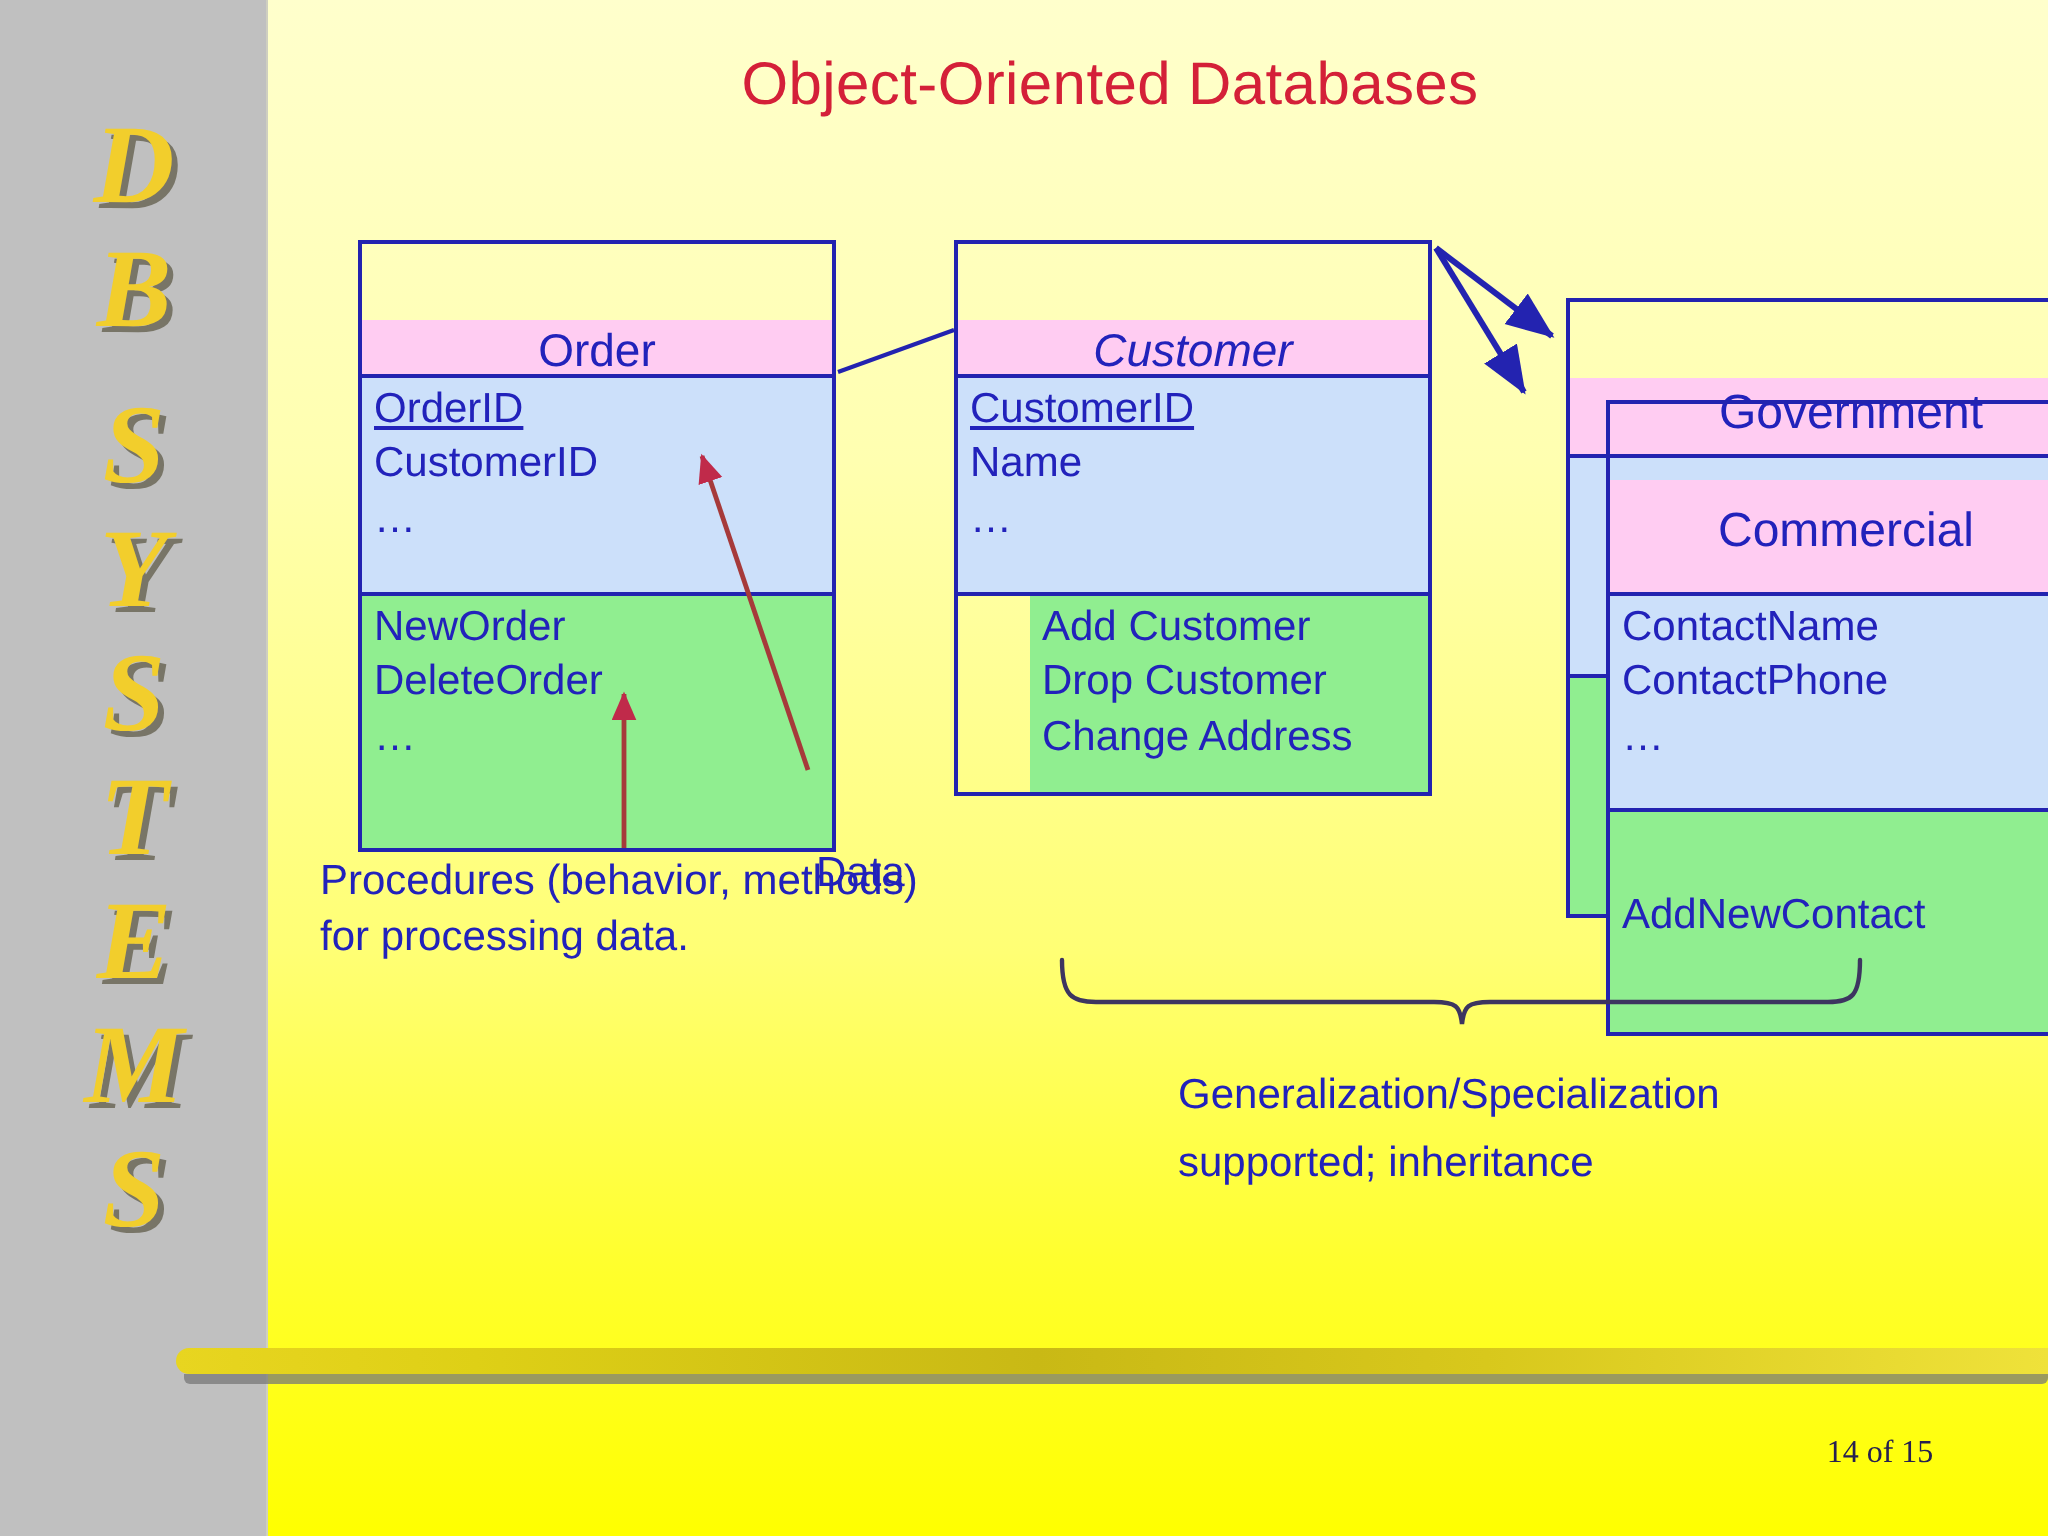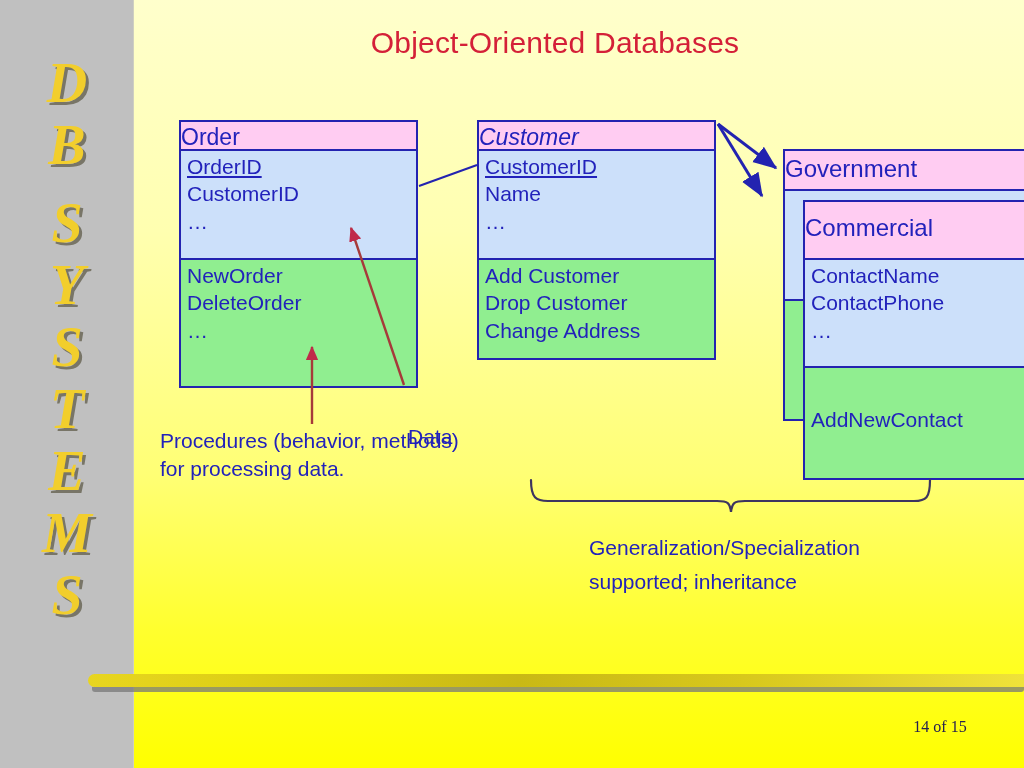--- a/index.html
+++ b/index.html
@@ -82,27 +82,29 @@
   
   .uml {
     position: absolute;
     box-sizing: border-box;
     border: 2px solid #2323b0;
     font-size: 21px;
     color: #2222bb;
   }
   .uml .hdr {
     background: #ffccf2;
+    text-align: center;
     border-bottom: 2px solid #2323b0;
     box-sizing: border-box;
     font-size: 23px;
     line-height: 1.0;
     padding: 4px 0 5px 0;
     white-space: nowrap;
     overflow: hidden;
+    margin-top: 38px;
   }
   .uml .attrs {
     background: #cce0fa;
     border-bottom: 2px solid #2323b0;
     box-sizing: border-box;
     padding: 2px 12px 2px 6px;
     overflow: hidden;
   }
   .uml .ops {
     background: #90ee90;
@@ -119,21 +121,21 @@
 
   
   #box-order      { left: 179px; top: 120px; width: 239px; }
   #box-order .hdr   { height: 29px; }
   #box-order .attrs { height: 109px; }
   #box-order .ops   { height: 126px; }
 
   #box-customer   { left: 477px; top: 120px; width: 239px; }
   #box-customer .hdr   { height: 29px; font-style: italic; }
   #box-customer .attrs { height: 109px; }
-  #box-customer .ops   { height: 98px; }
+  #box-customer .ops   { height: 98px; margin-left: 36px; }
 
   #box-government { left: 783px; top: 149px; width: 285px; z-index: 2; }
   #box-government .hdr   { height: 40px; font-size: 24px; padding-top: 6px; }
   #box-government .attrs { height: 110px; }
   #box-government .ops   { height: 118px; }
 
   #box-commercial { left: 803px; top: 200px; width: 240px; z-index: 3; }
   #box-commercial .hdr   { height: 58px; font-size: 24px; padding-top: 14px; }
   #box-commercial .attrs { height: 108px; }
   #box-commercial .ops   { height: 110px; padding-top: 38px; }

